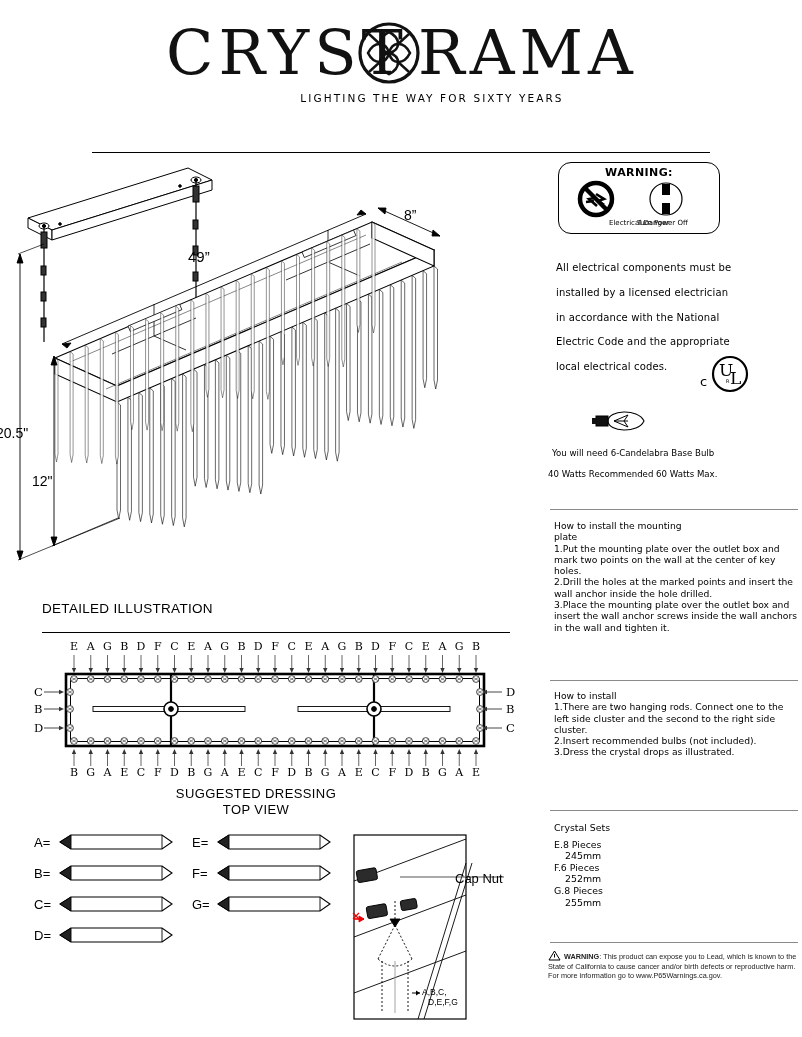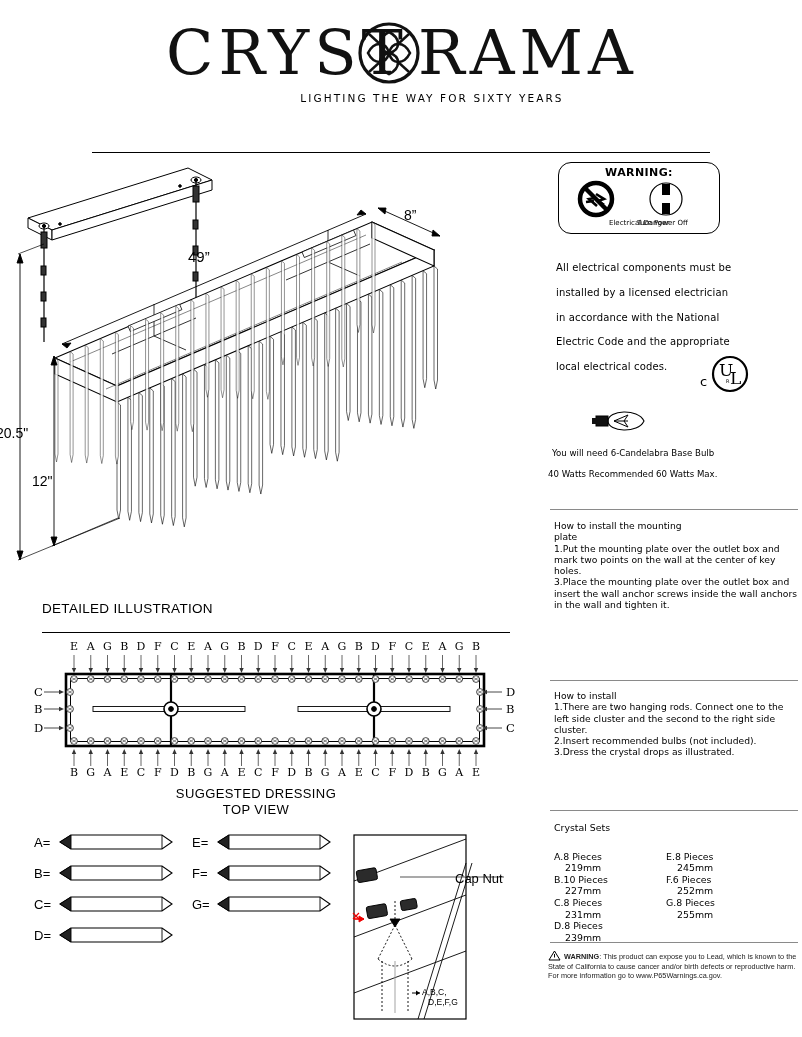--- a/index.html
+++ b/index.html
@@ -44,21 +44,21 @@
   .bulbtxt div:nth-child(3){margin-left:6px;letter-spacing:.25px;}
 
   .sep{position:absolute;left:10px;width:248px;height:1px;background:#8a8a8a;}
 
   .howblk{position:absolute;left:14px;width:244px;font-size:9.2px;line-height:11.3px;
           font-family:"DejaVu Sans",sans-serif;}
   .howblk .h{white-space:pre-line;}
 
   .csets{position:absolute;left:14px;top:662px;width:248px;font-size:9.4px;
          font-family:"DejaVu Sans",sans-serif;line-height:11.6px;}
-  .csets .ttl{margin-bottom:17px;}
+  .csets .ttl{margin-bottom:5px;}
   .csgrid{display:flex;}
   .cscol{width:112px;}
   .cscol .pc{white-space:pre;}
   .cscol .mm{padding-left:11px;}
 
   .p65{position:absolute;left:8px;top:790px;width:252px;font-size:7.3px;line-height:9.6px;
        font-family:"Liberation Sans",sans-serif;color:#222;}
   .p65 .w{font-weight:bold;}
   .tri{display:inline-block;vertical-align:-2px;margin-right:3px;}
 
@@ -685,47 +685,38 @@
       <div>You will need 6-Candelabra Base Bulb</div>
       <div>40 Watts Recommended 60 Watts Max.</div>
     </div>
 
     <div class="sep" style="top:349px;"></div>
 
     <div class="howblk" style="top:360px;">
       <div class="h">How to install the mounting
 plate</div>
       <div>1.Put the mounting plate over the outlet box and mark two points on the wall at the center of key holes.</div>
+      <div>2.Drill the holes at the marked points and insert the wall anchor inside the hole drilled.</div>
       <div>3.Place the mounting plate over the outlet box and insert the wall anchor screws inside the wall anchors in the wall and tighten it.</div>
     </div>
 
     <div class="sep" style="top:520px;"></div>
 
     <div class="howblk" style="top:530px;">
       <div class="h">How to install</div>
       <div>1.There are two hanging rods. Connect one to the left side cluster and the second to the right side cluster.</div>
       <div>2.Insert recommended bulbs (not included).</div>
       <div>3.Dress the crystal drops as illustrated.</div>
     </div>
 
     <div class="sep" style="top:650px;"></div>
 
     <div class="csets">
       <div class="ttl">Crystal Sets</div>
       <div class="csgrid">
-        <div class="cscol" id="cs-left">
-            <div class="pc">A.8 Pieces</div>
-            <div class="mm">219mm</div>
-            <div class="pc">B.10 Pieces</div>
-            <div class="mm">227mm</div>
-            <div class="pc">C.8 Pieces</div>
-            <div class="mm">231mm</div>
-            <div class="pc">D.8 Pieces</div>
-            <div class="mm">239mm</div>
-          </div>
         <div class="cscol" id="cs-right">
             <div class="pc">E.8 Pieces</div>
             <div class="mm">245mm</div>
             <div class="pc">F.6 Pieces</div>
             <div class="mm">252mm</div>
             <div class="pc">G.8 Pieces</div>
             <div class="mm">255mm</div>
           </div>
       </div>
     </div>

